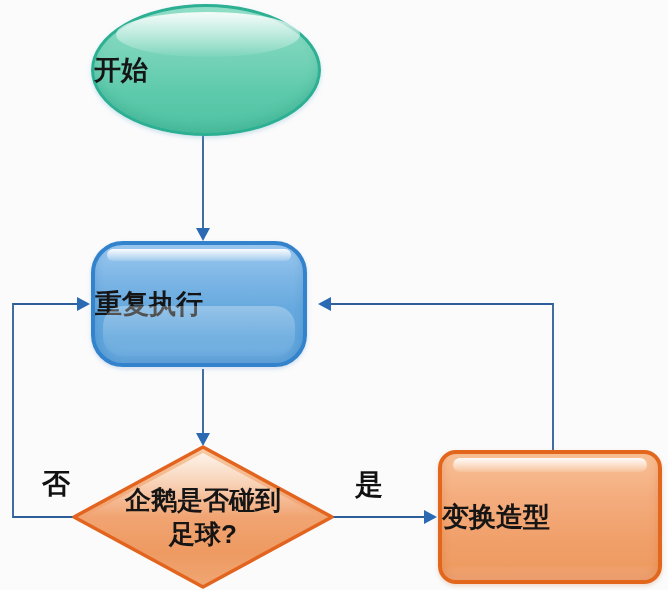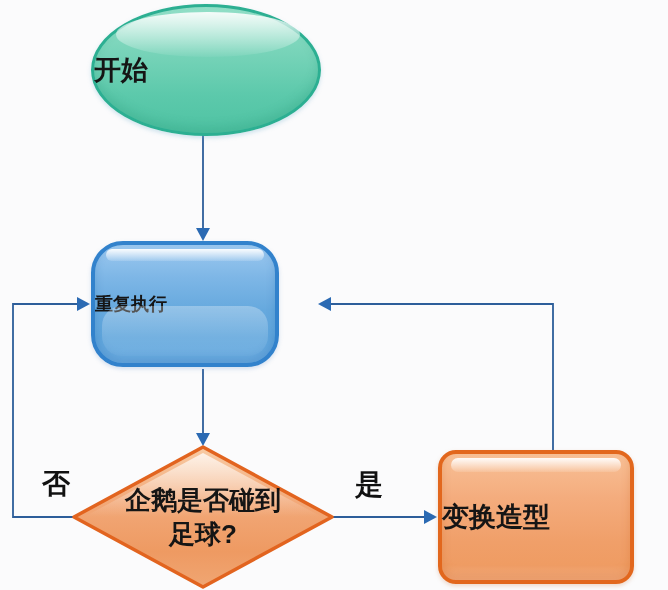--- a/index.html
+++ b/index.html
@@ -32,43 +32,43 @@
     font-size:27px;
   }
   .start-ellipse::before{
     content:"";position:absolute;left:10%;right:8%;top:4%;height:36%;
     border-radius:50%;
     background:linear-gradient(180deg,rgba(255,255,255,0.9),rgba(255,255,255,0.05));
     pointer-events:none;
   }
   
   .loop-rect{
-    left:91px;top:241px;width:188px;height:126px;
+    left:91px;top:241px;width:216px;height:126px;
     box-sizing:border-box;
     border-radius:32px;
     border:4px solid #3282cc;
     background:linear-gradient(180deg,#9cc8ef 0%,#7db6e6 28%,#66a9de 55%,#5fa5dc 78%,#6fafe2 100%);
     box-shadow:0 2px 4px rgba(120,160,210,0.3), inset 0 -5px 8px rgba(30,100,170,0.25);
-    font-size:18px;
+    font-size:27px;
   }
   .loop-rect::before{
     content:"";position:absolute;left:6%;right:6%;top:4px;height:12px;
     border-radius:10px;
     background:linear-gradient(180deg,rgba(255,255,255,0.95),rgba(255,255,255,0.15));
     pointer-events:none;
   }
   .loop-rect::after{
     content:"";position:absolute;left:4%;right:4%;bottom:6%;height:42%;
     border-radius:20px;
     background:linear-gradient(180deg,rgba(255,255,255,0.30),rgba(255,255,255,0.03));
     pointer-events:none;
   }
   
   .action-rect{
-    left:438px;top:450px;width:196px;height:134px;
+    left:438px;top:450px;width:224px;height:134px;
     box-sizing:border-box;
     border-radius:18px;
     border:4px solid #e2671d;
     background:linear-gradient(180deg,#f8c096 0%,#f4ac7d 35%,#f09f69 70%,#ef9c63 88%,#f5b288 100%);
     box-shadow:0 2px 4px rgba(210,150,110,0.35), inset 0 -6px 8px rgba(200,90,20,0.25);
     font-size:27px;
   }
   .action-rect::before{
     content:"";position:absolute;left:5%;right:5%;top:4px;height:14px;
     border-radius:9px;

